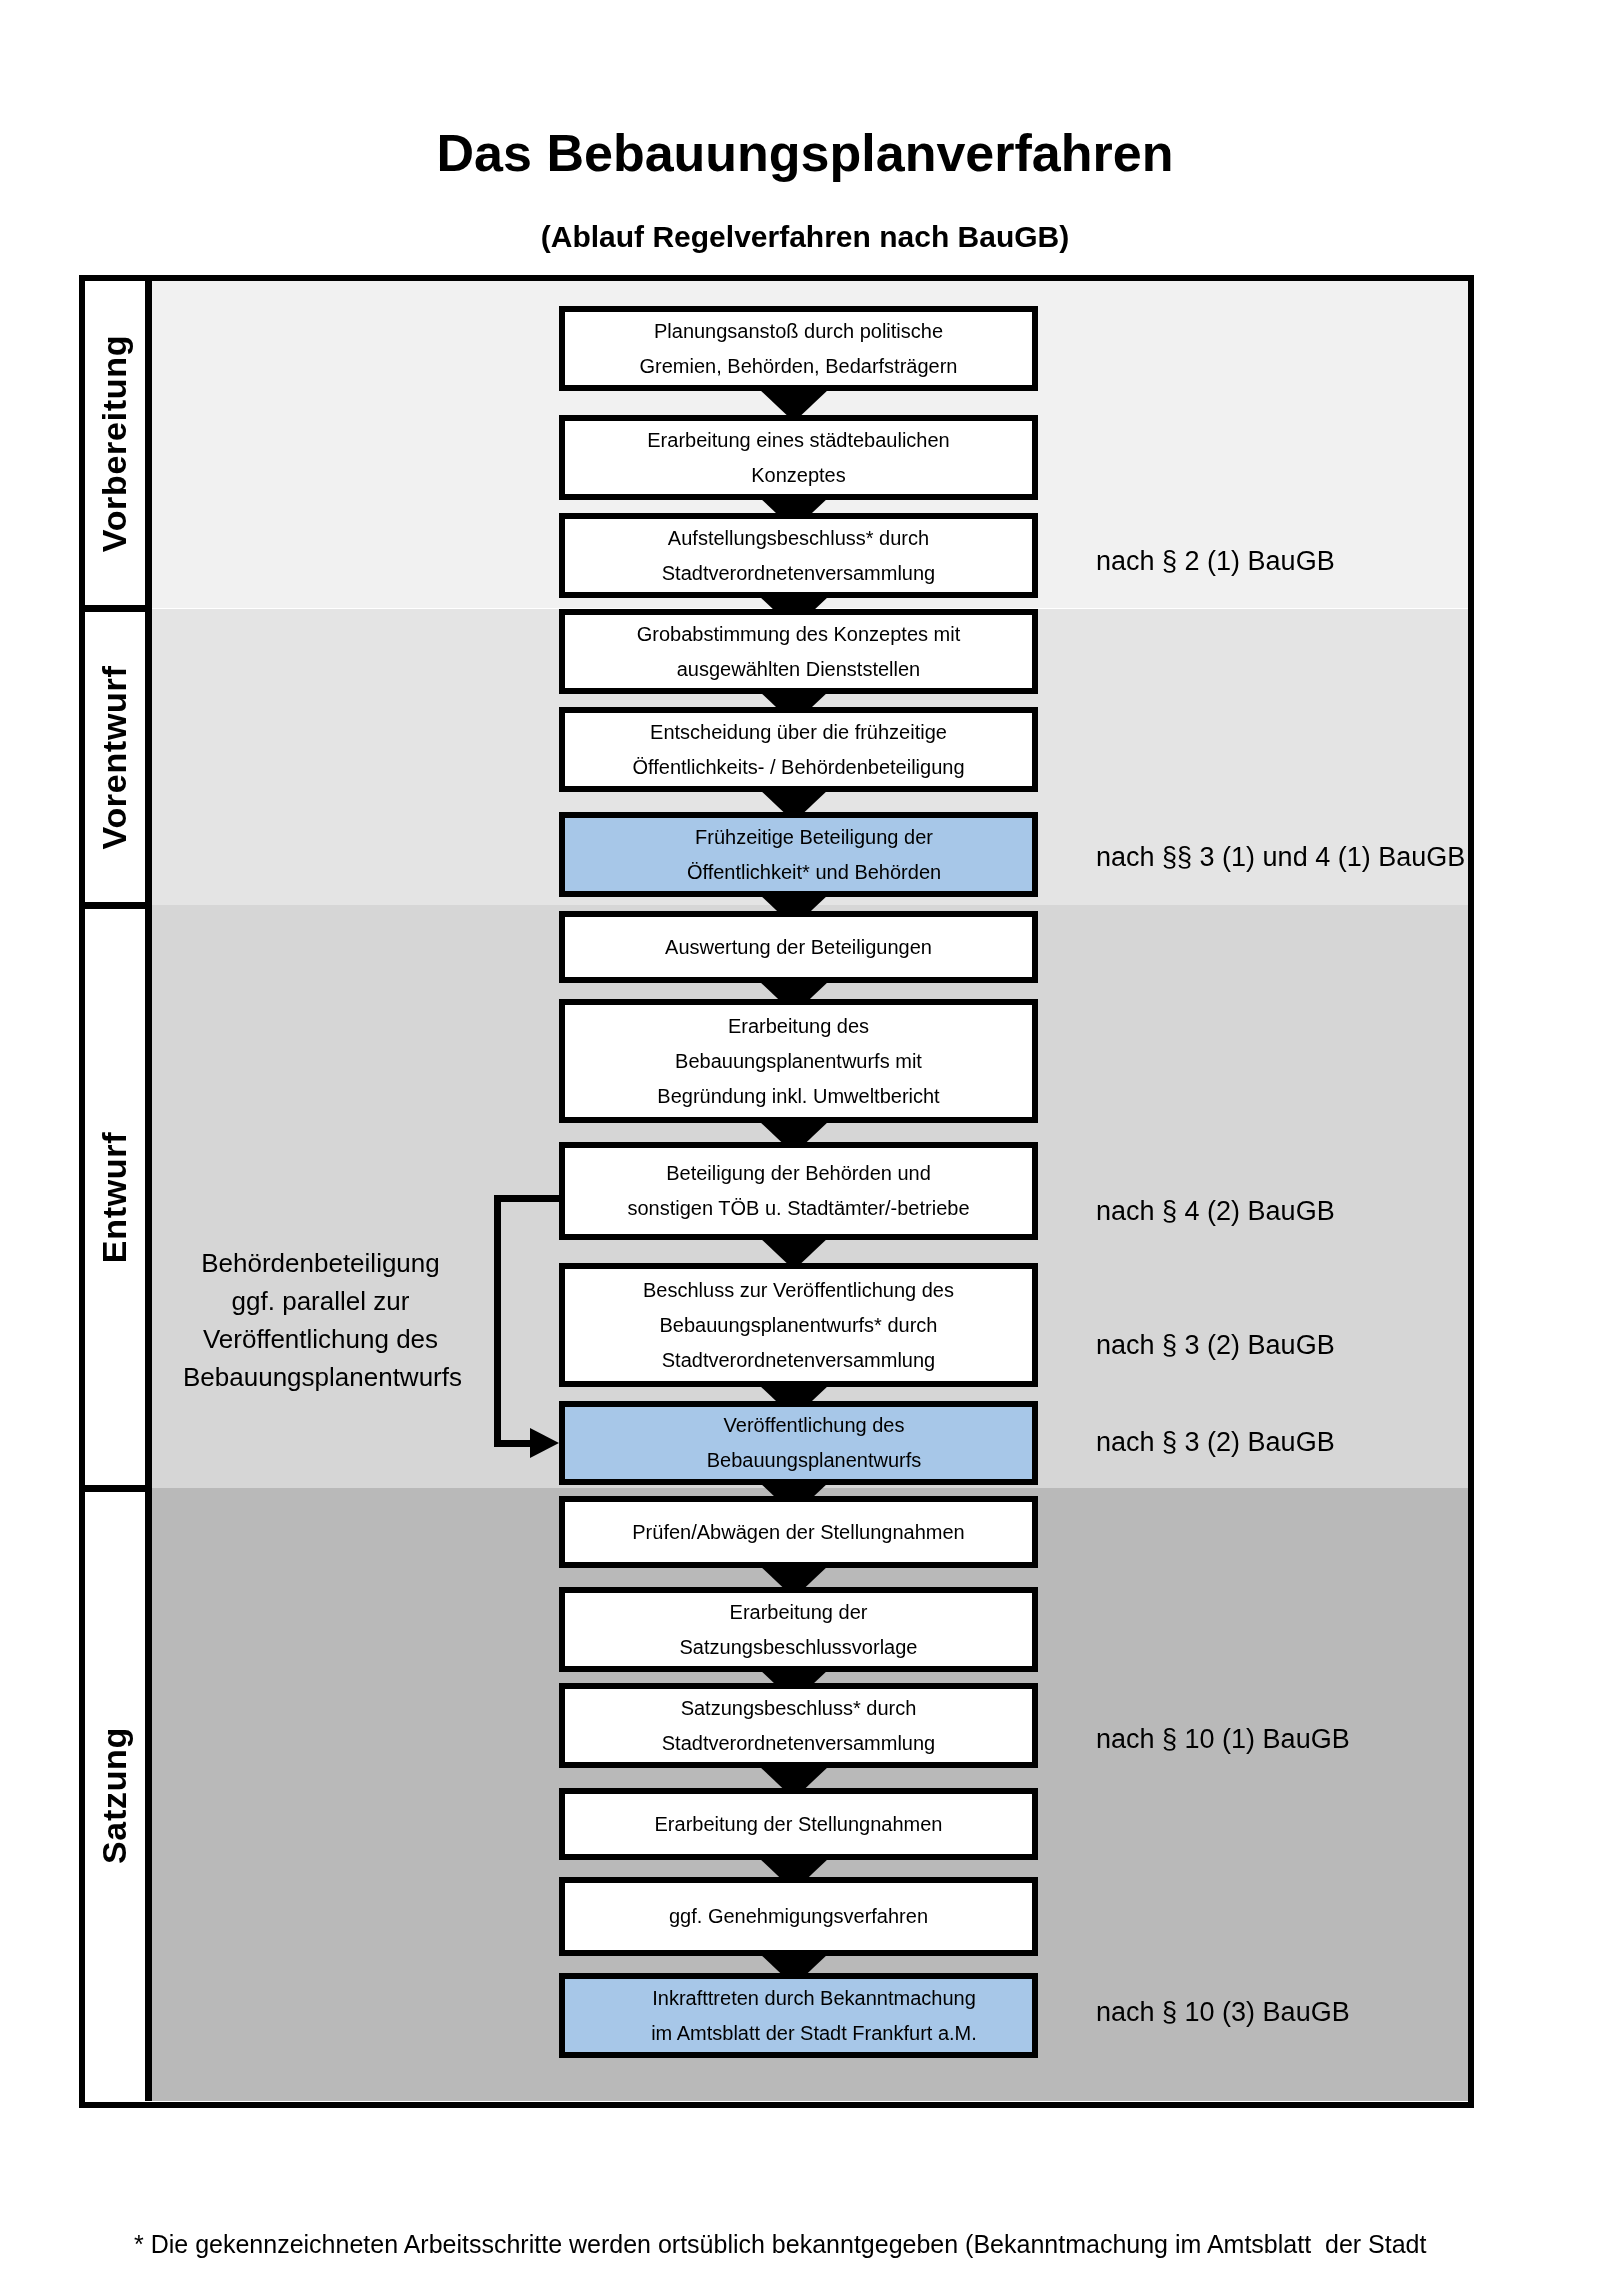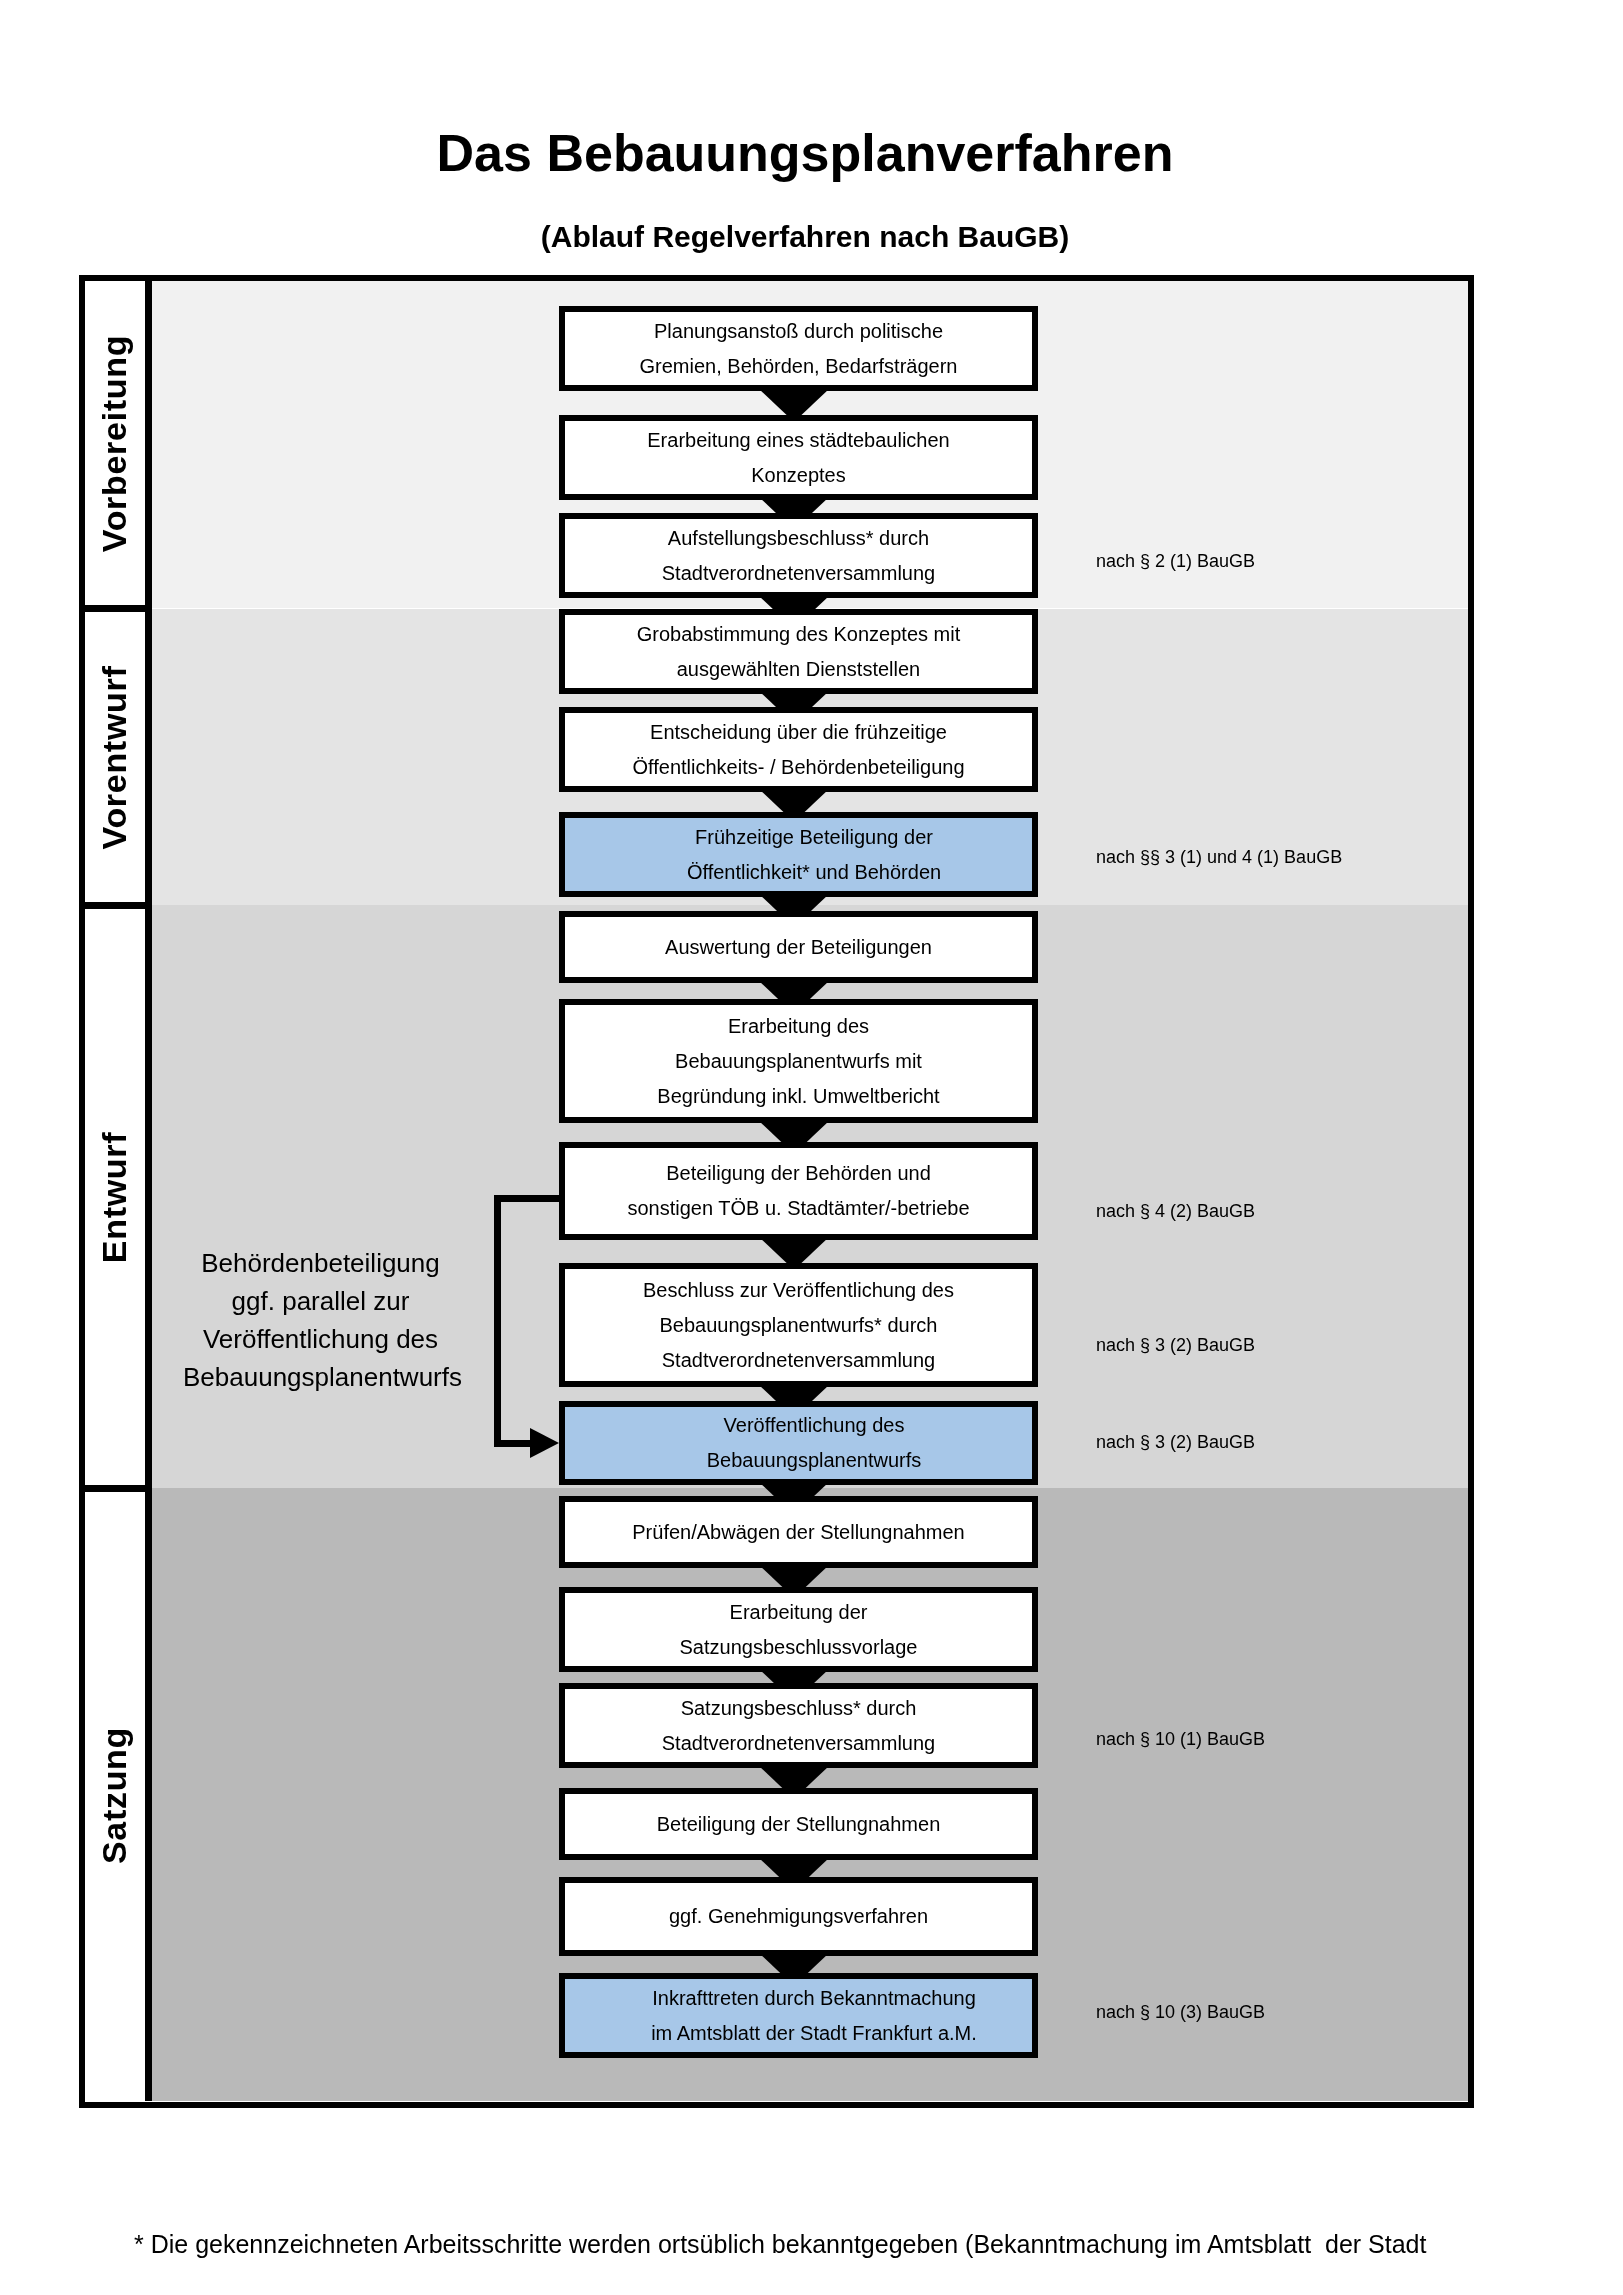--- a/index.html
+++ b/index.html
@@ -36,21 +36,21 @@
     display:flex; flex-direction:column; justify-content:center; align-items:center;
     text-align:center; font-size:20px; line-height:35px;
   }
   .box.hl { background:#a7c7e8;padding-left:31px; }
   .b { font-weight:normal; }
   .arrow {
     position:absolute; left:759px; width:0; height:0; z-index:2;
     border-left:35px solid transparent; border-right:35px solid transparent;
     border-top:33px solid #000;
   }
-  .note { position:absolute; left:1096px; font-size:18px; line-height:37px; z-index:2; white-space:nowrap; }
+  .note { position:absolute; left:1096px; font-size:27px; line-height:37px; z-index:2; white-space:nowrap; }
   .sidenote {
     position:absolute; left:183px; top:1244px; width:275px; text-align:center;
     font-size:26px; line-height:38px; z-index:2;
   }
   .connline { position:absolute; background:#000; z-index:2; }
   .arrowright {
     position:absolute; left:530px; top:1428px; width:0; height:0; z-index:2;
     border-top:15px solid transparent; border-bottom:15px solid transparent;
     border-left:29.5px solid #000;
   }
@@ -170,21 +170,21 @@
   </div>
   <div class="arrow" style="top:1669px"></div>
 
   <div class="box" style="top:1683px;height:85px">
     <div><span class="b">Satzungsbeschluss*</span><span> durch</span></div>
     <div><span class="b"></span><span>Stadtverordnetenversammlung</span></div>
   </div>
   <div class="arrow" style="top:1766px"></div>
 
   <div class="box" style="top:1788px;height:72px">
-    <div><span class="b"></span><span>Beteiligung der Stellungnahmen</span></div>
+    <div><span class="b"></span><span>Erarbeitung der Stellungnahmen</span></div>
   </div>
   <div class="arrow" style="top:1858px"></div>
 
   <div class="box" style="top:1877px;height:79px">
     <div><span class="b"></span><span>ggf. Genehmigungsverfahren</span></div>
   </div>
   <div class="arrow" style="top:1953px"></div>
 
   <div class="box hl" style="top:1973px;height:85px">
     <div><span class="b">Inkrafttreten</span><span> durch Bekanntmachung</span></div>

